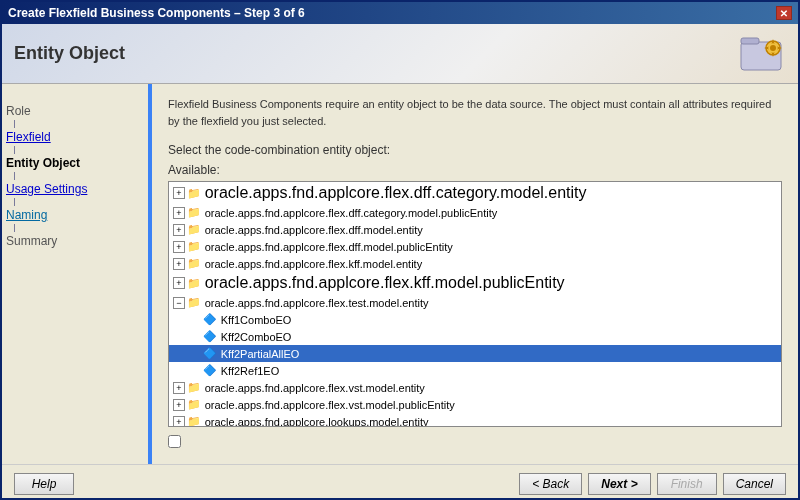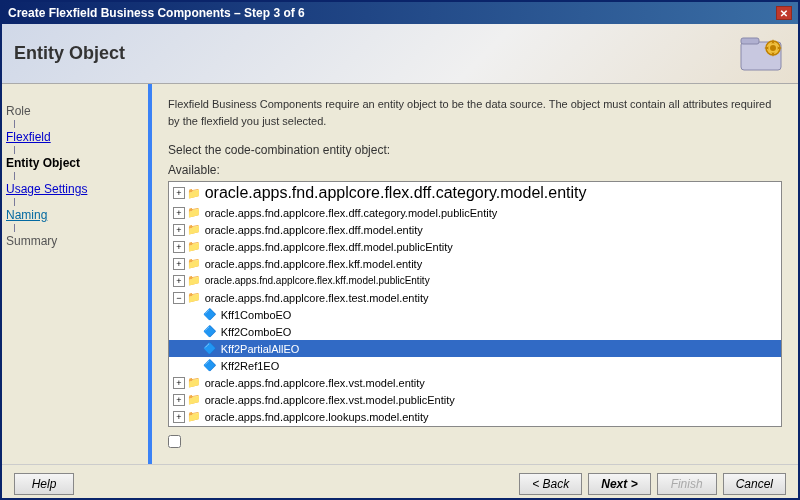--- a/index.html
+++ b/index.html
@@ -336,21 +336,21 @@
           <div class="tree-item">
             <span style="display:inline-block;width:0px;flex-shrink:0;"></span>
             <span class="expand-btn">+</span>
             <span class="tree-icon folder-icon">📁</span>
             <span style="font-size:11px;">oracle.apps.fnd.applcore.flex.kff.model.entity</span>
           </div>
           <div class="tree-item">
             <span style="display:inline-block;width:0px;flex-shrink:0;"></span>
             <span class="expand-btn">+</span>
             <span class="tree-icon folder-icon">📁</span>
-            <span style="font-size:10px;">oracle.apps.fnd.applcore.flex.kff.model.publicEntity</span>
+            <span style="font-size:16px;">oracle.apps.fnd.applcore.flex.kff.model.publicEntity</span>
           </div>
           <div class="tree-item">
             <span style="display:inline-block;width:0px;flex-shrink:0;"></span>
             <span class="expand-btn">−</span>
             <span class="tree-icon folder-icon">📁</span>
             <span style="font-size:11px;">oracle.apps.fnd.applcore.flex.test.model.entity</span>
           </div>
           <div class="tree-item">
             <span style="display:inline-block;width:16px;flex-shrink:0;"></span>
             <span class="expand-placeholder"></span>

